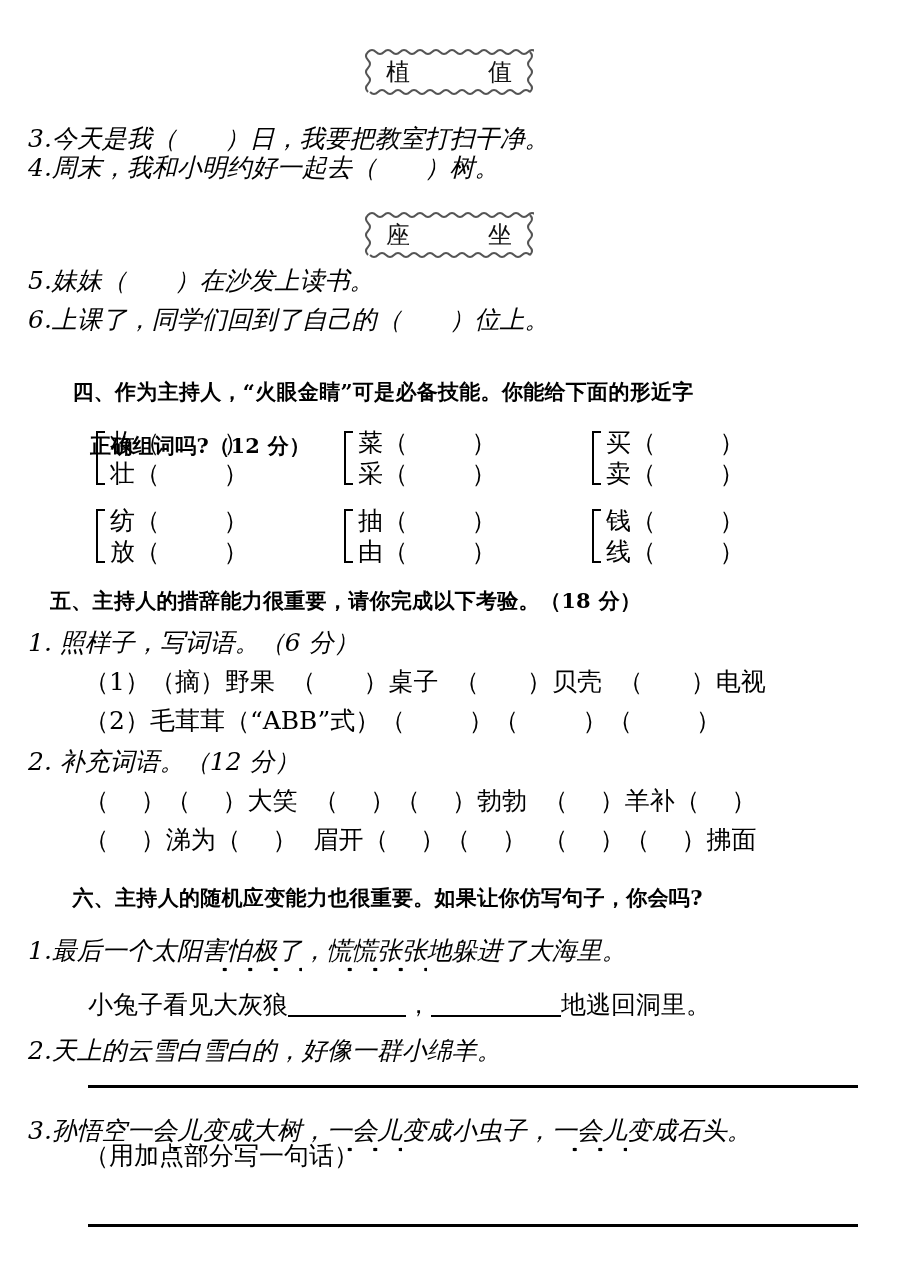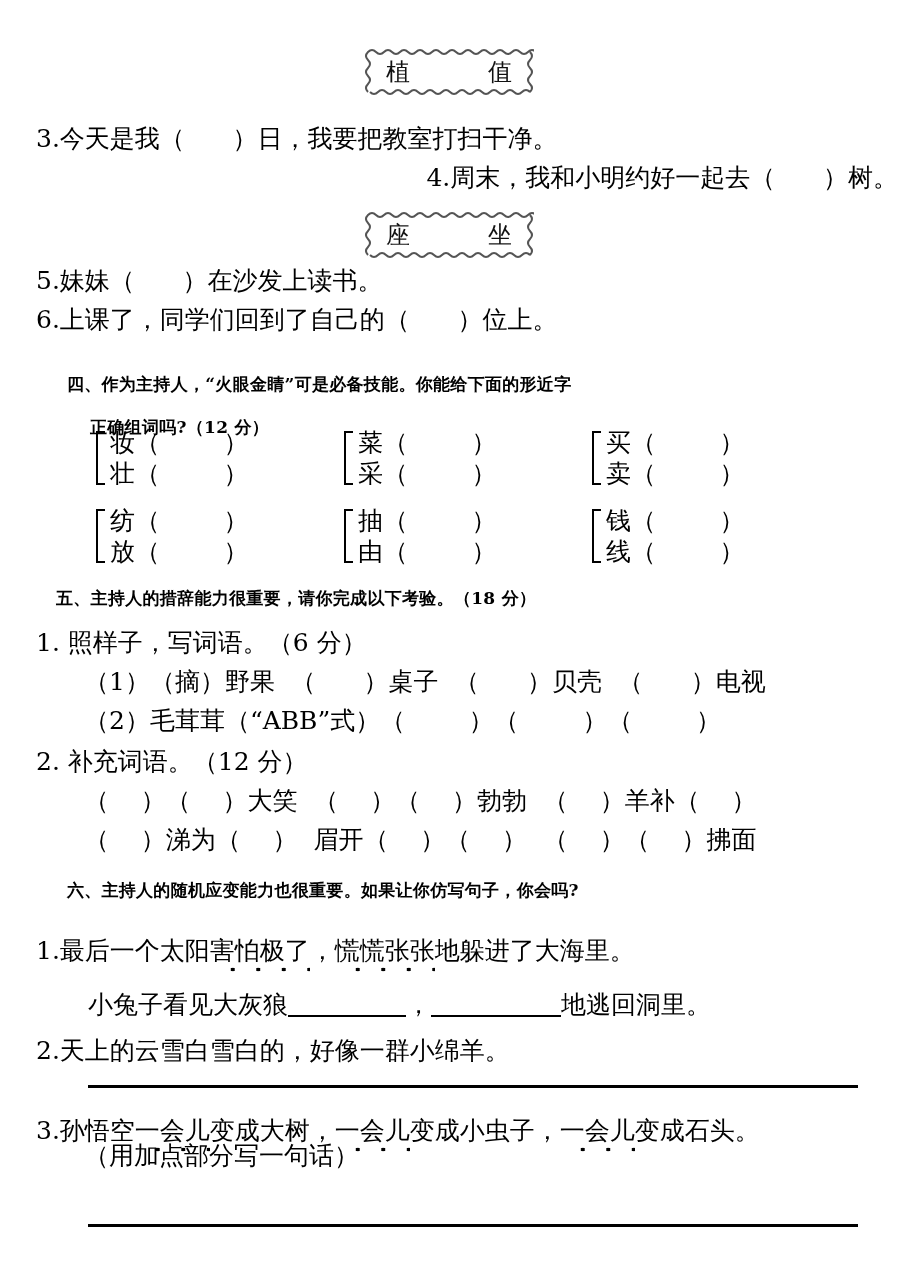--- a/index.html
+++ b/index.html
@@ -21,21 +21,21 @@
     height: 1280px;
     padding: 0;
     box-sizing: border-box;
   }
   .qline {
     font-size: 25px;
     line-height: 1.0;
     white-space: pre;
   }
   .section-head {
-    font-size: 17px;
+    font-size: 21px;
     font-weight: bold;
     line-height: 1.28;
     white-space: pre-wrap;
     letter-spacing: 0.3px;
   }
   .section-head .cont {
     display: block;
     padding-left: 48px;
   }
 
@@ -118,21 +118,21 @@
     border-bottom: 2.4px solid #000;
     vertical-align: -4px;
   }
 
   
   .answer-rule {
     height: 0;
     border-top: 3.4px solid #000;
   }
 
-  .ind1 { padding-left: 36px; }
+  .ind1 { padding-left: 28px; font-style: italic; }
   .ind2 { padding-left: 84px; }
   .ind3 { padding-left: 88px; }
 </style>
 </head>
 <body>
 
 <div class="page">
 
   <div style="position:absolute; left:0; top:48px; width:898px;">
     <div class="wavybox">
@@ -148,21 +148,21 @@
                  q-4,4 -8,0 q-4,-4 -8,0 q-4,4 -8,0 q-4,-4 -8,0 q-4,4 -8,0
                  M4,44 q-4,-4 0,-8 q4,-4 0,-8 q-4,-4 0,-8 q4,-4 0,-8 q-4,-4 0,-8" fill="none" stroke="#555" stroke-width="2"></path>
       </svg>
       <span class="ch">植</span>
       <span class="ch">值</span>
     </div>
   </div>
 
   <div style="position:absolute; left:0; top:126px; width:898px;">
     <div class="qline ind1"><span>3.</span><span>今天是我（      ）日，我要把教室打扫干净。</span></div>
-    <div class="qline ind1" style="margin-top:14px;text-align:right;"><span>4.</span><span>周末，我和小明约好一起去（      ）树。</span></div>
+    <div class="qline ind1" style="margin-top:4px;"><span>4.</span><span>周末，我和小明约好一起去（      ）树。</span></div>
   </div>
 
   <div style="position:absolute; left:0; top:211px; width:898px;">
     <div class="wavybox">
       <svg class="wv" viewBox="0 0 170 48" preserveAspectRatio="none">
         <path d="M4,4 q4,-4 8,0 q4,4 8,0 q4,-4 8,0 q4,4 8,0 q4,-4 8,0 q4,4 8,0
                  q4,-4 8,0 q4,4 8,0 q4,-4 8,0 q4,4 8,0 q4,-4 8,0 q4,4 8,0
                  q4,-4 8,0 q4,4 8,0 q4,-4 8,0 q4,4 8,0 q4,-4 8,0 q4,4 8,0
                  q4,-4 8,0 q4,4 8,0 q4,-4 8,0
                  M166,4 q4,4 0,8 q-4,4 0,8 q4,4 0,8 q-4,4 0,8 q4,4 0,8
@@ -225,21 +225,21 @@
         <div class="cpair" style="margin-top:16px;">
           <span class="brk"></span>
           <div class="crow"><span>钱</span><span>（        ）</span></div>
           <div class="crow"><span>线</span><span>（        ）</span></div>
         </div>
       </div>
 
     </div>
   </div>
 
-  <div style="position:absolute; left:56px; top:588px; width:840px;" class="section-head">五、主持人的措辞能力很重要，请你完成以下考验。（18 分）</div>
+  <div style="position:absolute; left:50px; top:588px; width:840px;" class="section-head">五、主持人的措辞能力很重要，请你完成以下考验。（18 分）</div>
 
   <div style="position:absolute; left:0; top:630px; width:738px;">
     <div class="qline ind1">1. 照样子，写词语。（6 分）</div>
     <div class="qline ind2" style="margin-top:14px;">（1）（摘）野果  （      ）桌子  （      ）贝壳  （      ）电视</div>
     <div class="qline ind2" style="margin-top:14px;">（2）毛茸茸（“ABB”式）（        ）（        ）（        ）</div>
     <div class="qline ind1" style="margin-top:16px;">2. 补充词语。（12 分）</div>
     <div class="qline ind2" style="margin-top:14px;">（    ）（    ）大笑  （    ）（    ）勃勃  （    ）羊补（    ）</div>
     <div class="qline ind2" style="margin-top:14px;">（    ）涕为（    ）  眉开（    ）（    ）  （    ）（    ）拂面</div>
   </div>
 

